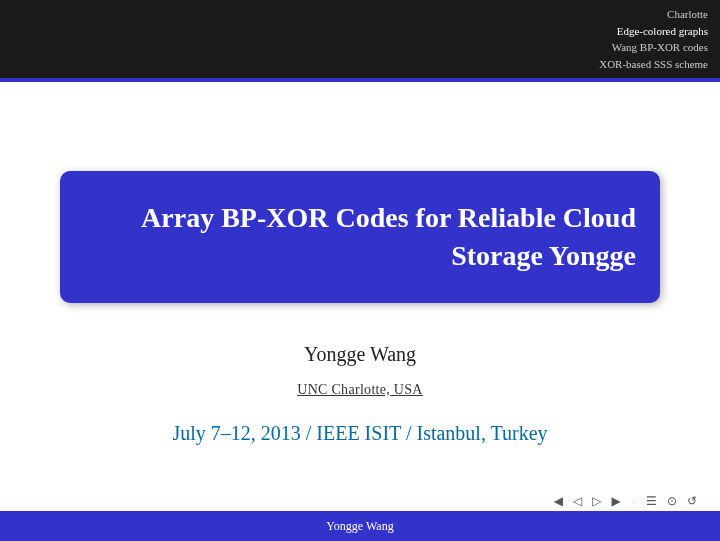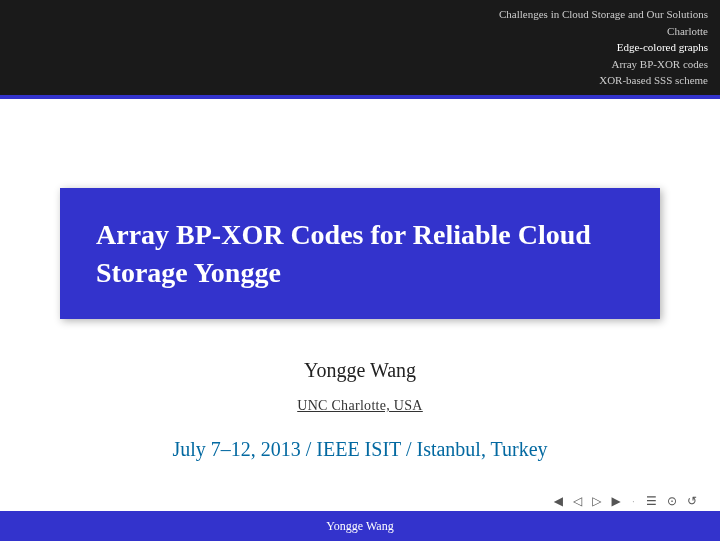--- a/index.html
+++ b/index.html
@@ -44,23 +44,23 @@
       flex-direction: column;
       align-items: center;
       justify-content: center;
       padding: 30px 60px;
       height: calc(541px - 55px - 30px - 4px);
     }
 
     
     #title-box {
       background: #3333cc;
-      border-radius: 0;
-      padding: 28px 36px;
-      text-align: left;
+      border-radius: 10px;
+      padding: 28px 24px;
+      text-align: right;
       width: 600px;
       margin-bottom: 40px;
       box-shadow: 2px 2px 8px rgba(0,0,0,0.3);
     }
 
     #title-box .title-text {
       color: #ffffff;
       font-size: 28px;
       font-weight: bold;
       line-height: 1.35;
@@ -123,24 +123,23 @@
 
     #footer-bar .footer-text {
       color: #ffffff;
       font-size: 12px;
     }
   </style>
 </head>
 <body>
 
 <div id="top-nav">
-  <span class="nav-item">Challenges in Cloud Storage and Our Solutions</span>
   <span class="nav-item">Charlotte</span>
   <span class="nav-item active">Edge-colored graphs</span>
-  <span class="nav-item">Array BP-XOR codes</span>
+  <span class="nav-item">Wang BP-XOR codes</span>
   <span class="nav-item">XOR-based SSS scheme</span>
 </div>
 
 <div id="accent-line"></div>
 
 <div id="main-content">
 
   <div id="title-box">
     <div class="title-text">
       <span>Array BP-XOR Codes for Reliable Cloud</span><br>

